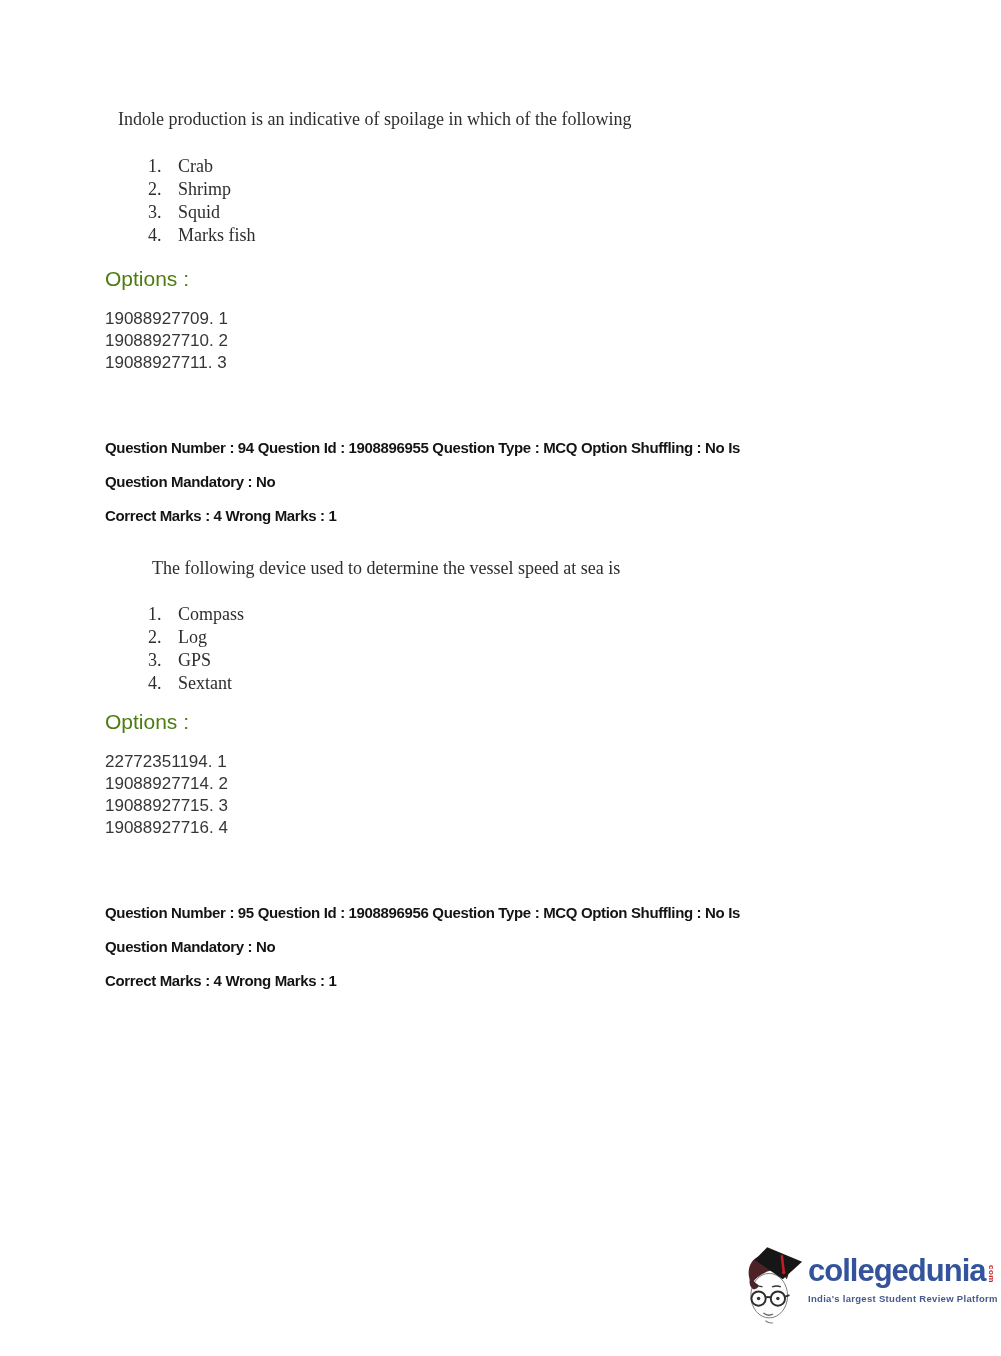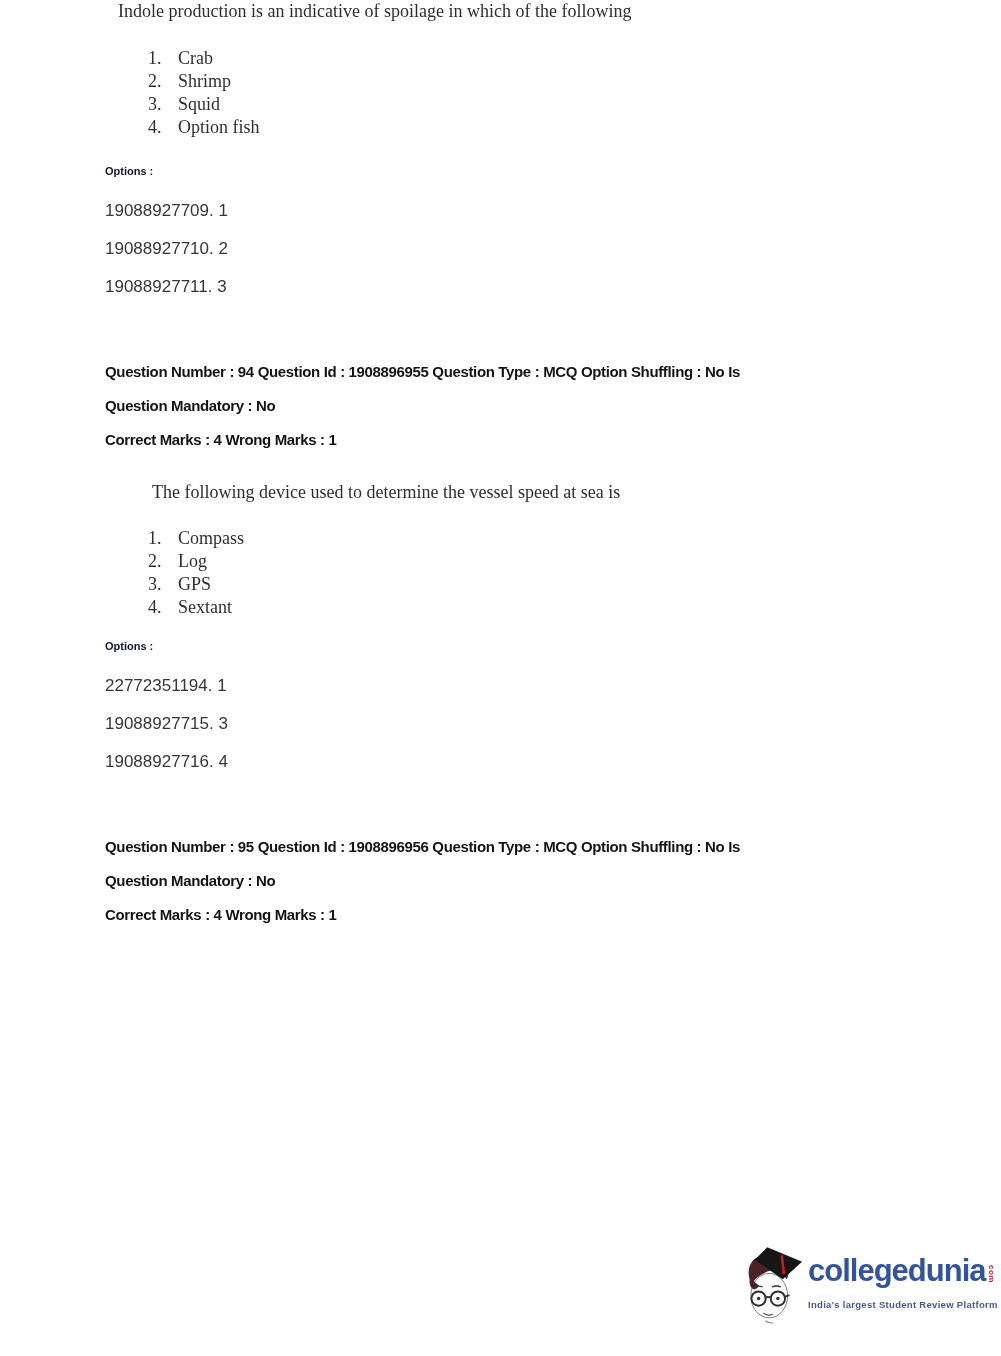--- a/index.html
+++ b/index.html
@@ -20,48 +20,48 @@
   }
 
   
   .qtext {
     font-family: "Liberation Serif", "DejaVu Serif", serif;
     font-size: 18px;
     line-height: 22px;
     color: #2e2e2e;
     margin: 0 0 0 13px;
   }
-  .qtext.first { }
+  .qtext.first { padding-top: 108px; }
   .qtext.second { margin-top: 31px; margin-left: 47px; }
 
   .choices { margin: 25px 0 0 43px; }
   .choice {
     display: flex;
     font-family: "Liberation Serif", "DejaVu Serif", serif;
     font-size: 18px;
     line-height: 23px;
     color: #2e2e2e;
   }
   .choice-num { width: 30px; flex: 0 0 30px; }
 
   .options-label {
-    font-size: 11px;
+    font-size: 21px;
     line-height: 18px;
-    font-weight: bold;
-    color: #0f172a;
+    font-weight: normal;
+    color: #4d7c0f;
     margin: 0;
   }
   .options-label.ol1 { margin-top: 23px; }
   .options-label.ol2 { margin-top: 18px; }
 
   .option-row {
     font-size: 17px;
     line-height: 18px;
     color: #363636;
-    margin-top: 20px;
+    margin-top: 4px;
   }
   .option-row.gap-top { margin-top: 22px; }
 
   .meta {
     margin-top: 66px;
   }
   .meta p {
     font-size: 15px;
     line-height: 20px;
     font-weight: bold;
@@ -94,21 +94,21 @@
     writing-mode: vertical-rl;
     margin-left: 2px;
     margin-top: 10px;
     letter-spacing: 0.5px;
   }
   .tagline {
     font-size: 9.5px;
     line-height: 11px;
     font-weight: bold;
     letter-spacing: 0.3px;
-    margin-top: 12px;
+    margin-top: 6px;
   }
 </style>
 </head>
 <body>
 
 <div class="page">
 
   <p class="qtext first">Indole production is an indicative of spoilage in which of the following</p>
 
   <div class="choices">
@@ -119,21 +119,21 @@
     <div class="choice">
       <span class="choice-num">2.</span>
       <span>Shrimp</span>
     </div>
     <div class="choice">
       <span class="choice-num">3.</span>
       <span>Squid</span>
     </div>
     <div class="choice">
       <span class="choice-num">4.</span>
-      <span>Option fish</span>
+      <span>Marks fish</span>
     </div>
   </div>
 
   <p class="options-label ol1">Options :</p>
   <div class="option-row gap-top">19088927709. 1</div>
   <div class="option-row">19088927710. 2</div>
   <div class="option-row">19088927711. 3</div>
 
   <div class="meta">
     <p>Question Number : 94 Question Id : 1908896955 Question Type : MCQ Option Shuffling : No Is</p>
@@ -157,20 +157,21 @@
       <span>GPS</span>
     </div>
     <div class="choice">
       <span class="choice-num">4.</span>
       <span>Sextant</span>
     </div>
   </div>
 
   <p class="options-label ol2">Options :</p>
   <div class="option-row gap-top">22772351194. 1</div>
+  <div class="option-row">19088927714. 2</div>
   <div class="option-row">19088927715. 3</div>
   <div class="option-row">19088927716. 4</div>
 
   <div class="meta">
     <p>Question Number : 95 Question Id : 1908896956 Question Type : MCQ Option Shuffling : No Is</p>
     <p>Question Mandatory : No</p>
     <p>Correct Marks : 4 Wrong Marks : 1</p>
   </div>
 
   <div class="footer-logo">

